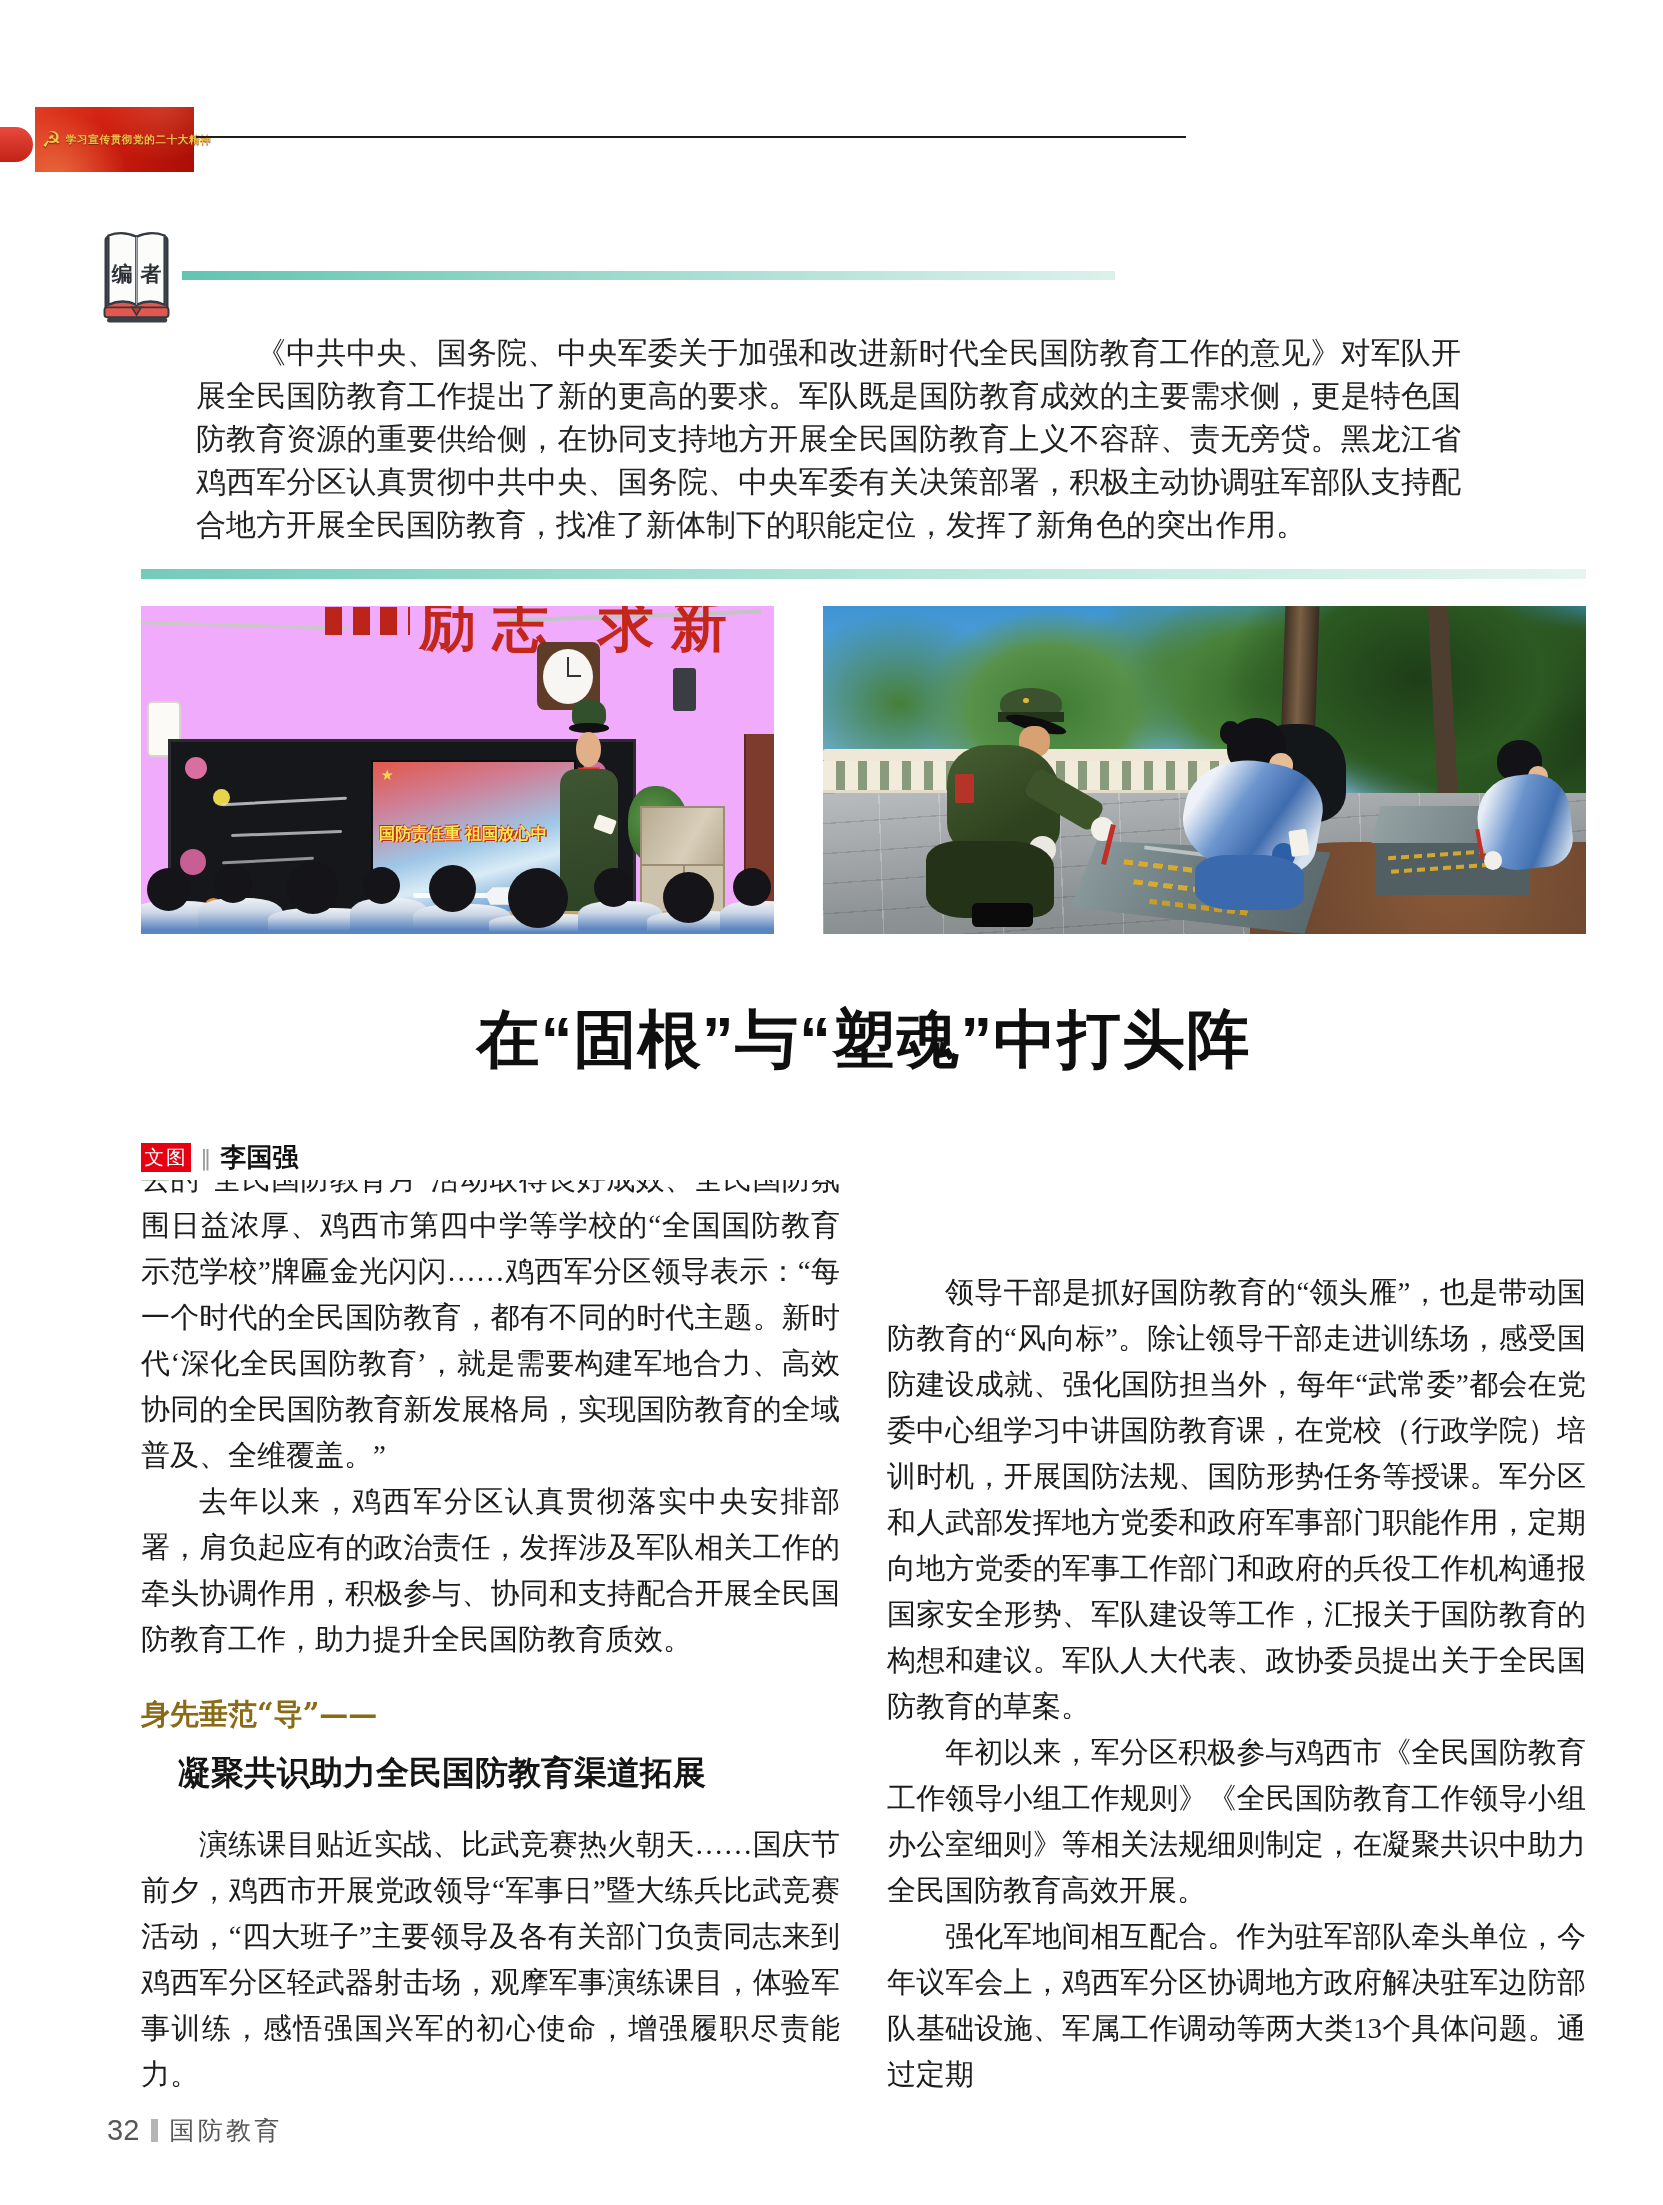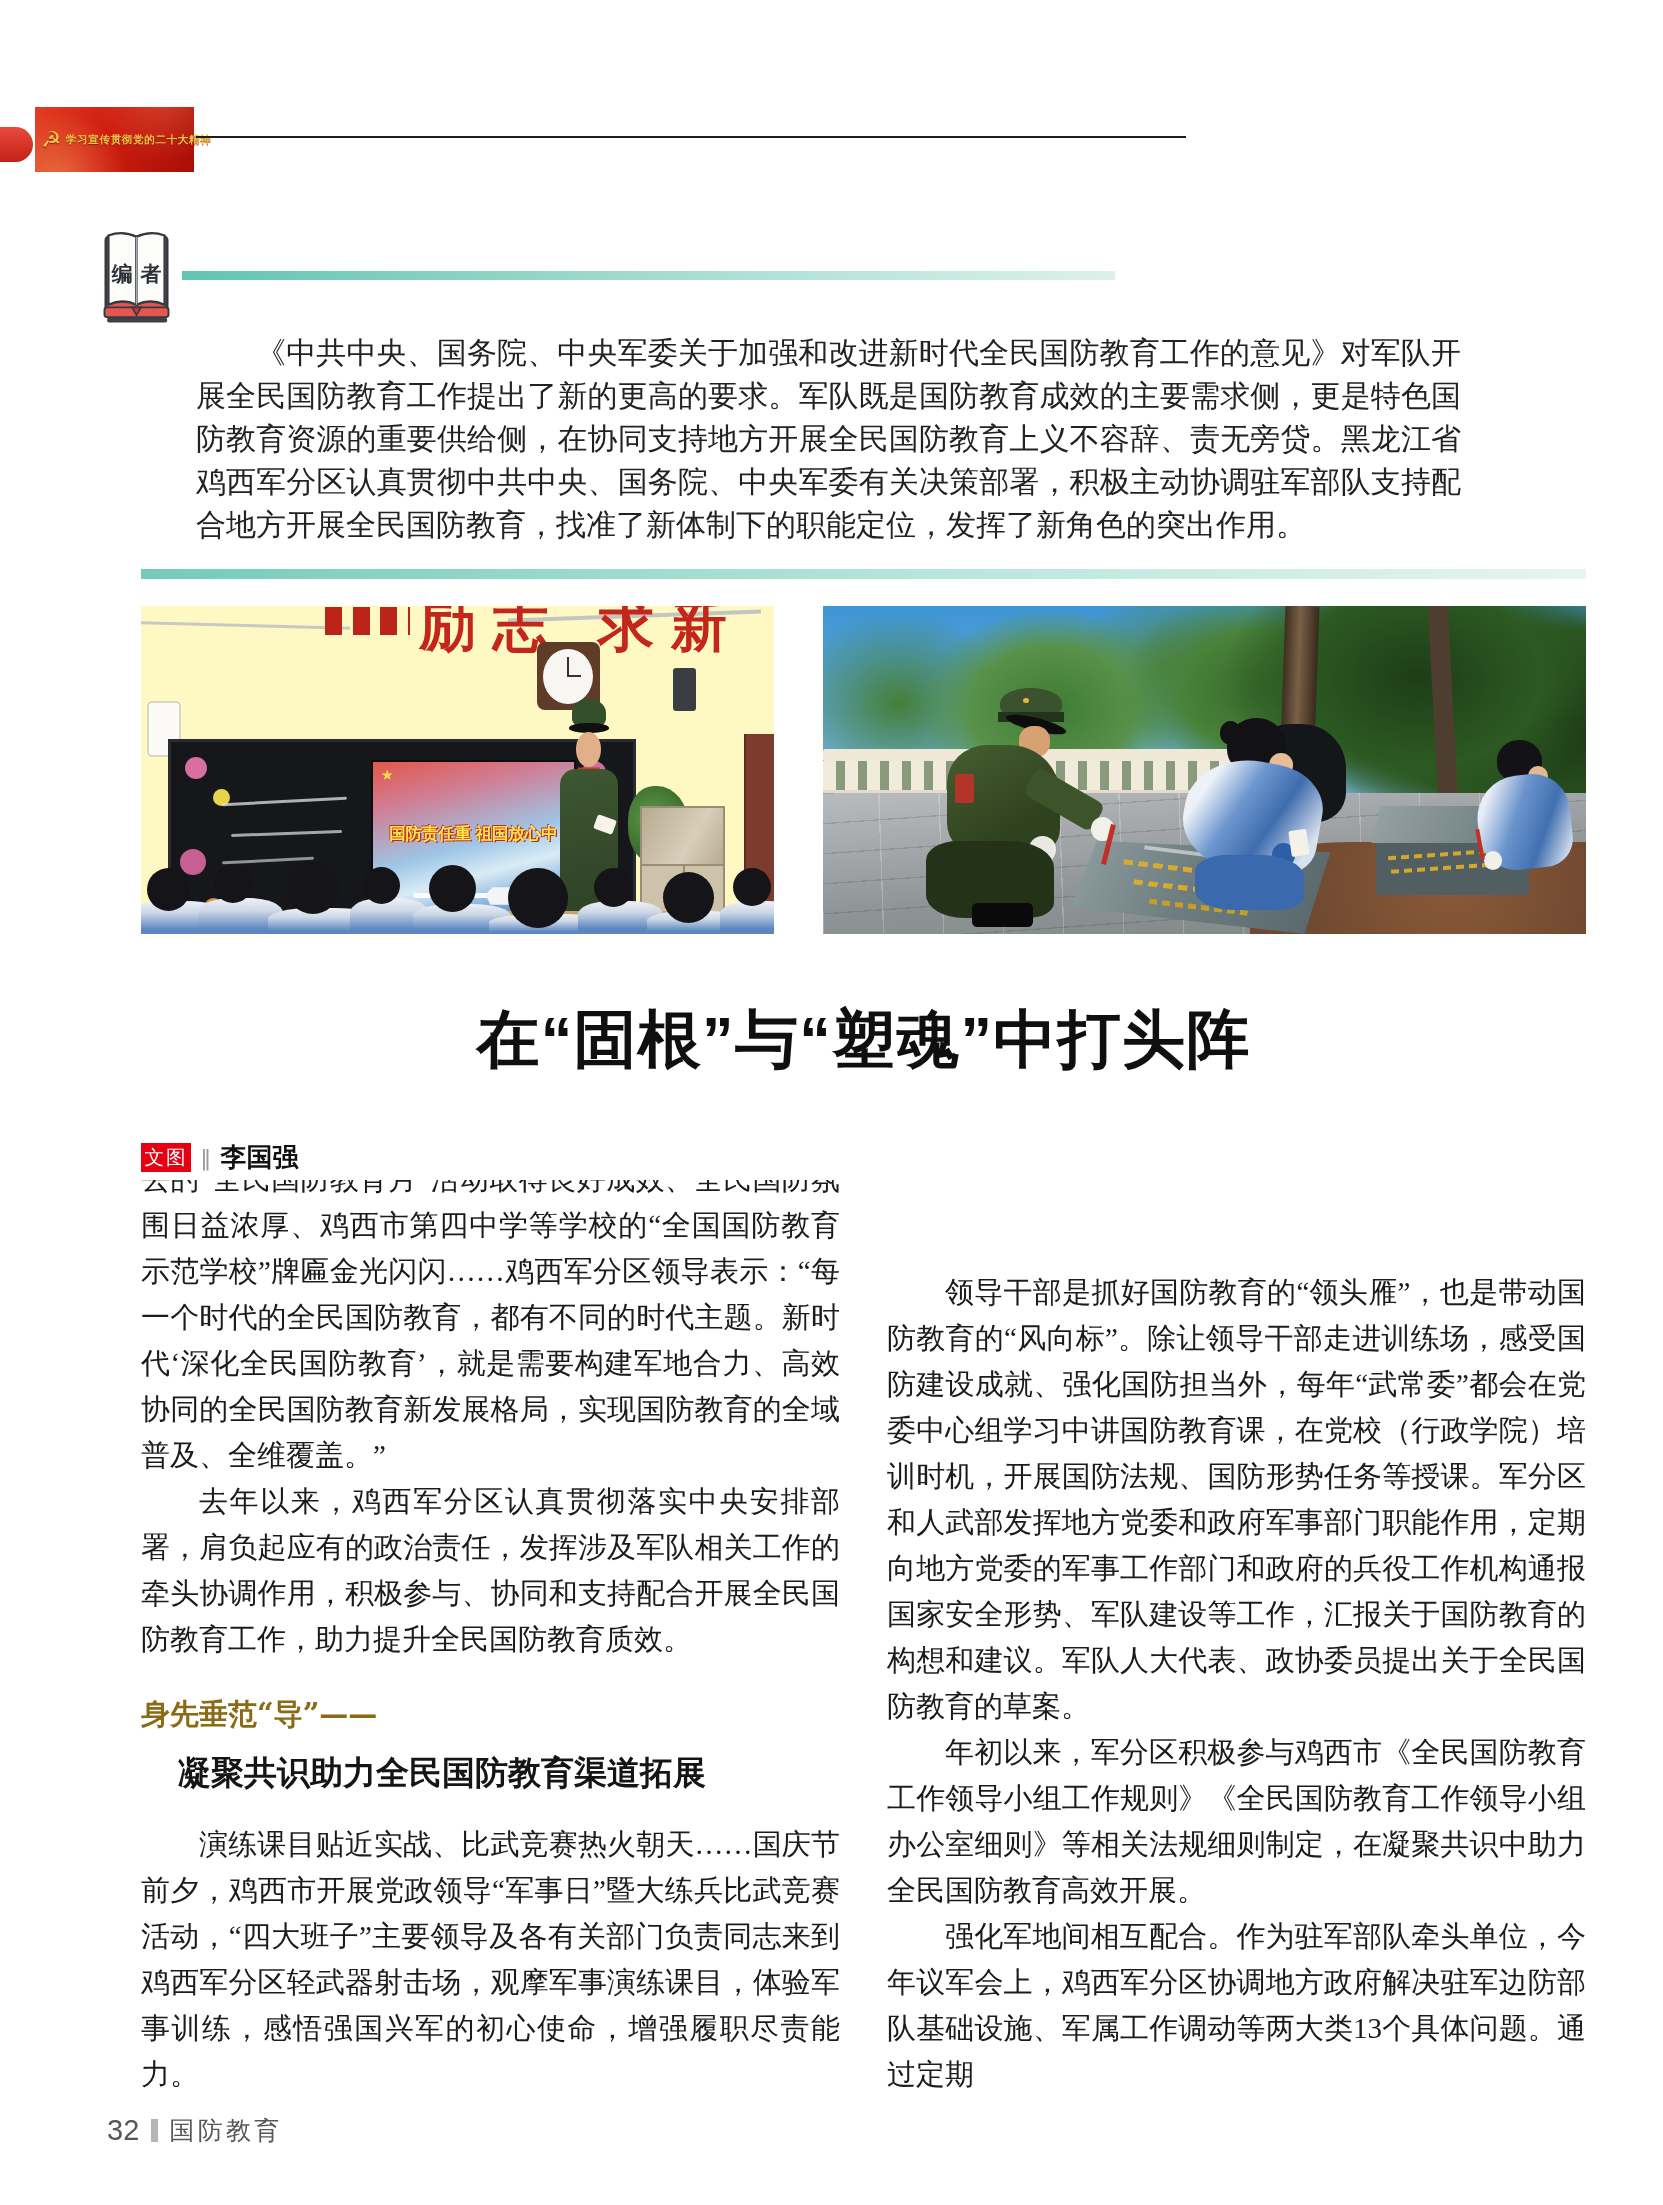--- a/index.html
+++ b/index.html
@@ -27,21 +27,21 @@
   .book{position:absolute;left:103px;top:229px;width:67px;height:96px;}
   .accent-line-top{position:absolute;left:182px;top:271px;width:933px;height:8.5px;
                    background:linear-gradient(90deg,#62c4b1 0%,#a9ded2 55%,#dcf1eb 100%);}
   .editor-note{position:absolute;left:196px;top:331px;width:1265px;
                font-size:30px;line-height:43px;color:#222;text-align:justify;text-indent:2em;}
   .accent-bar-bottom{position:absolute;left:141px;top:569px;width:1445px;height:9.8px;
                      background:linear-gradient(90deg,#74cbba 0%,#b8e6db 55%,#e6f5f0 100%);}
 
   
   .photo{position:absolute;top:606px;height:328px;overflow:hidden;background:#ddd;}
-  .photo-left{left:141px;width:633px;background:#fef9c3;}
+  .photo-left{left:141px;width:633px;background:#f0abfc;}
   .photo-right{left:823px;width:763px;background:linear-gradient(180deg,#3e95d3 0%,#7cbae4 55%,#a9d3ef 75%);}
   .hd{position:absolute;background:#141419;border-radius:50%;}
   .sh{position:absolute;background:linear-gradient(180deg,#eef1f6 0%,#ccd7e6 35%,#5b86c0 85%);
       border-radius:40% 40% 12% 12%;}
 
   
   .title{position:absolute;left:141px;top:997px;width:1445px;margin:0;text-align:center;
          font-family:"Liberation Sans",sans-serif;font-weight:bold;font-size:63px;
          color:#0f0f0f;letter-spacing:1.3px;}
   .byline{position:absolute;left:141px;top:1142px;height:30px;display:flex;align-items:center;gap:9.2px;}
@@ -117,21 +117,21 @@
       <div class="abs" style="left:89%;top:10%;width:23.6px;height:23.6px;border-radius:50%;background:#cf6f9e;"></div>
       <div class="abs" style="left:93%;top:36%;width:17px;height:17px;border-radius:50%;background:#e8d44a;"></div>
       <div class="abs" style="left:88%;top:72%;width:26px;height:26px;border-radius:50%;background:#b85c90;"></div>
       <div class="abs" style="left:11%;top:30%;width:27%;height:2.6px;border-radius:2.6px;background:rgba(225,228,233,0.75);transform:rotate(-3deg);"></div>
       <div class="abs" style="left:13%;top:46%;width:24%;height:2.6px;border-radius:2.6px;background:rgba(225,228,233,0.7);transform:rotate(-2deg);"></div>
       <div class="abs" style="left:11%;top:60%;width:20%;height:2.6px;border-radius:2.6px;background:rgba(225,228,233,0.6);transform:rotate(-3deg);"></div>
     </div>
 
     <div class="abs" style="left:36.3%;top:47%;width:31.8%;height:53%;border:2.6px solid #0d0d0f;background:linear-gradient(165deg,#e2574a 0%,#cf7f96 22%,#9ec6e6 48%,#d9ecf6 62%,#4a86c2 86%,#2f6aa8 100%);">
       <span class="abs" style="left:4%;top:3%;color:#ffd94a;font-size:14.4px;font-family:'DejaVu Sans',sans-serif;">★</span>
-      <div class="abs" style="left:3%;top:35%;width:94%;text-align:center;font-weight:bold;font-size:16.4px;color:#ffe84a;white-space:nowrap;text-shadow:1.3px 1.3px 0 #c2281e,-0.7px -0.7px 0 #c2281e;font-family:'Liberation Sans',sans-serif;">国防责任重 祖国放心中</div>
+      <div class="abs" style="left:3%;top:35%;width:94%;font-weight:bold;font-size:16.4px;color:#ffe84a;white-space:nowrap;text-shadow:1.3px 1.3px 0 #c2281e,-0.7px -0.7px 0 #c2281e;font-family:'Liberation Sans',sans-serif;">国防责任重 祖国放心中</div>
       <div class="abs" style="left:20%;bottom:22%;width:60%;height:5.2px;background:rgba(255,255,255,0.9);border-radius:2.6px;"></div>
       <div class="abs" style="left:56%;top:72%;width:30%;height:10%;background:#f2f4f6;clip-path:polygon(0 40%,12% 0,88% 0,100% 40%,92% 100%,8% 100%);"></div>
       <div class="abs" style="left:0;bottom:0;width:100%;height:6%;background:#b03226;"></div>
     </div>
 
     <div class="abs" style="left:65.5%;top:28.5%;width:10.5%;height:71.5%;">
       <div class="abs" style="left:24%;top:0;width:52%;height:12%;background:#33502c;border-radius:50% 50% 35% 35%;"></div>
       <div class="abs" style="left:20%;top:10%;width:60%;height:4.5%;background:#101010;border-radius:45%;"></div>
       <div class="abs" style="left:31%;top:14%;width:38%;height:15%;background:#e2b088;border-radius:50%;"></div>
       <div class="abs" style="left:33%;top:29%;width:34%;height:9%;background:#d4372a;clip-path:polygon(0 0,100% 0,50% 100%);"></div>

